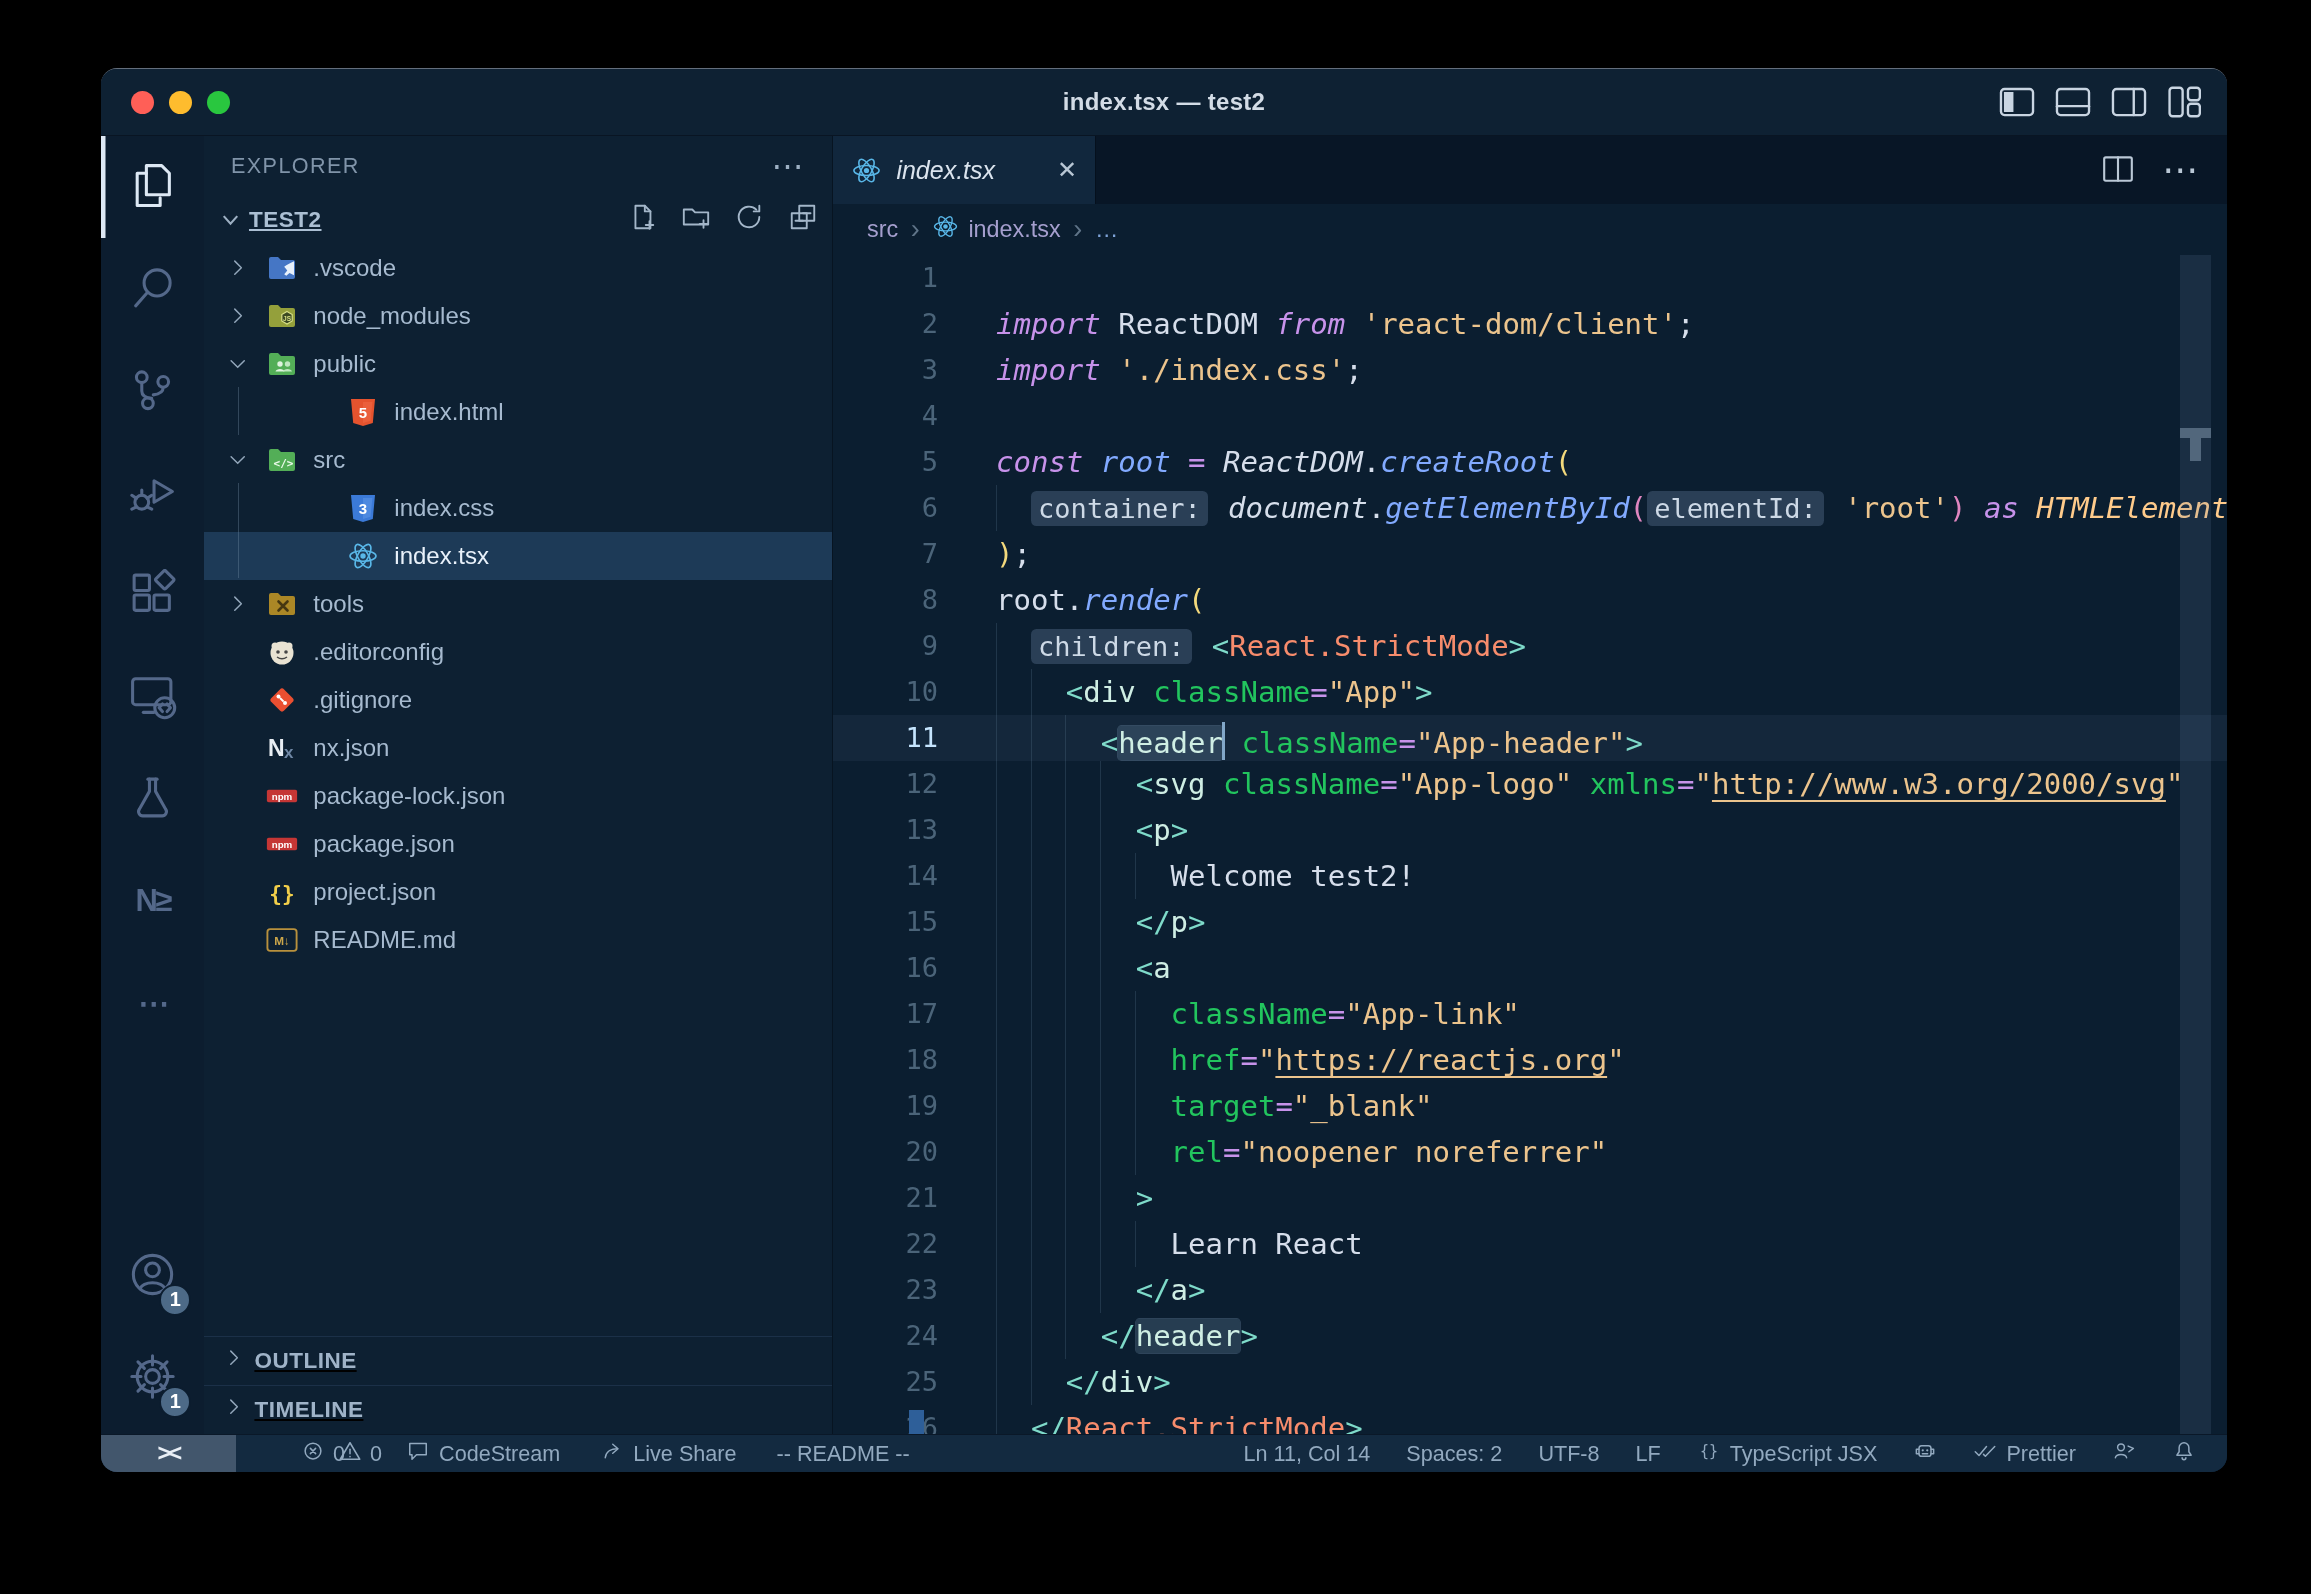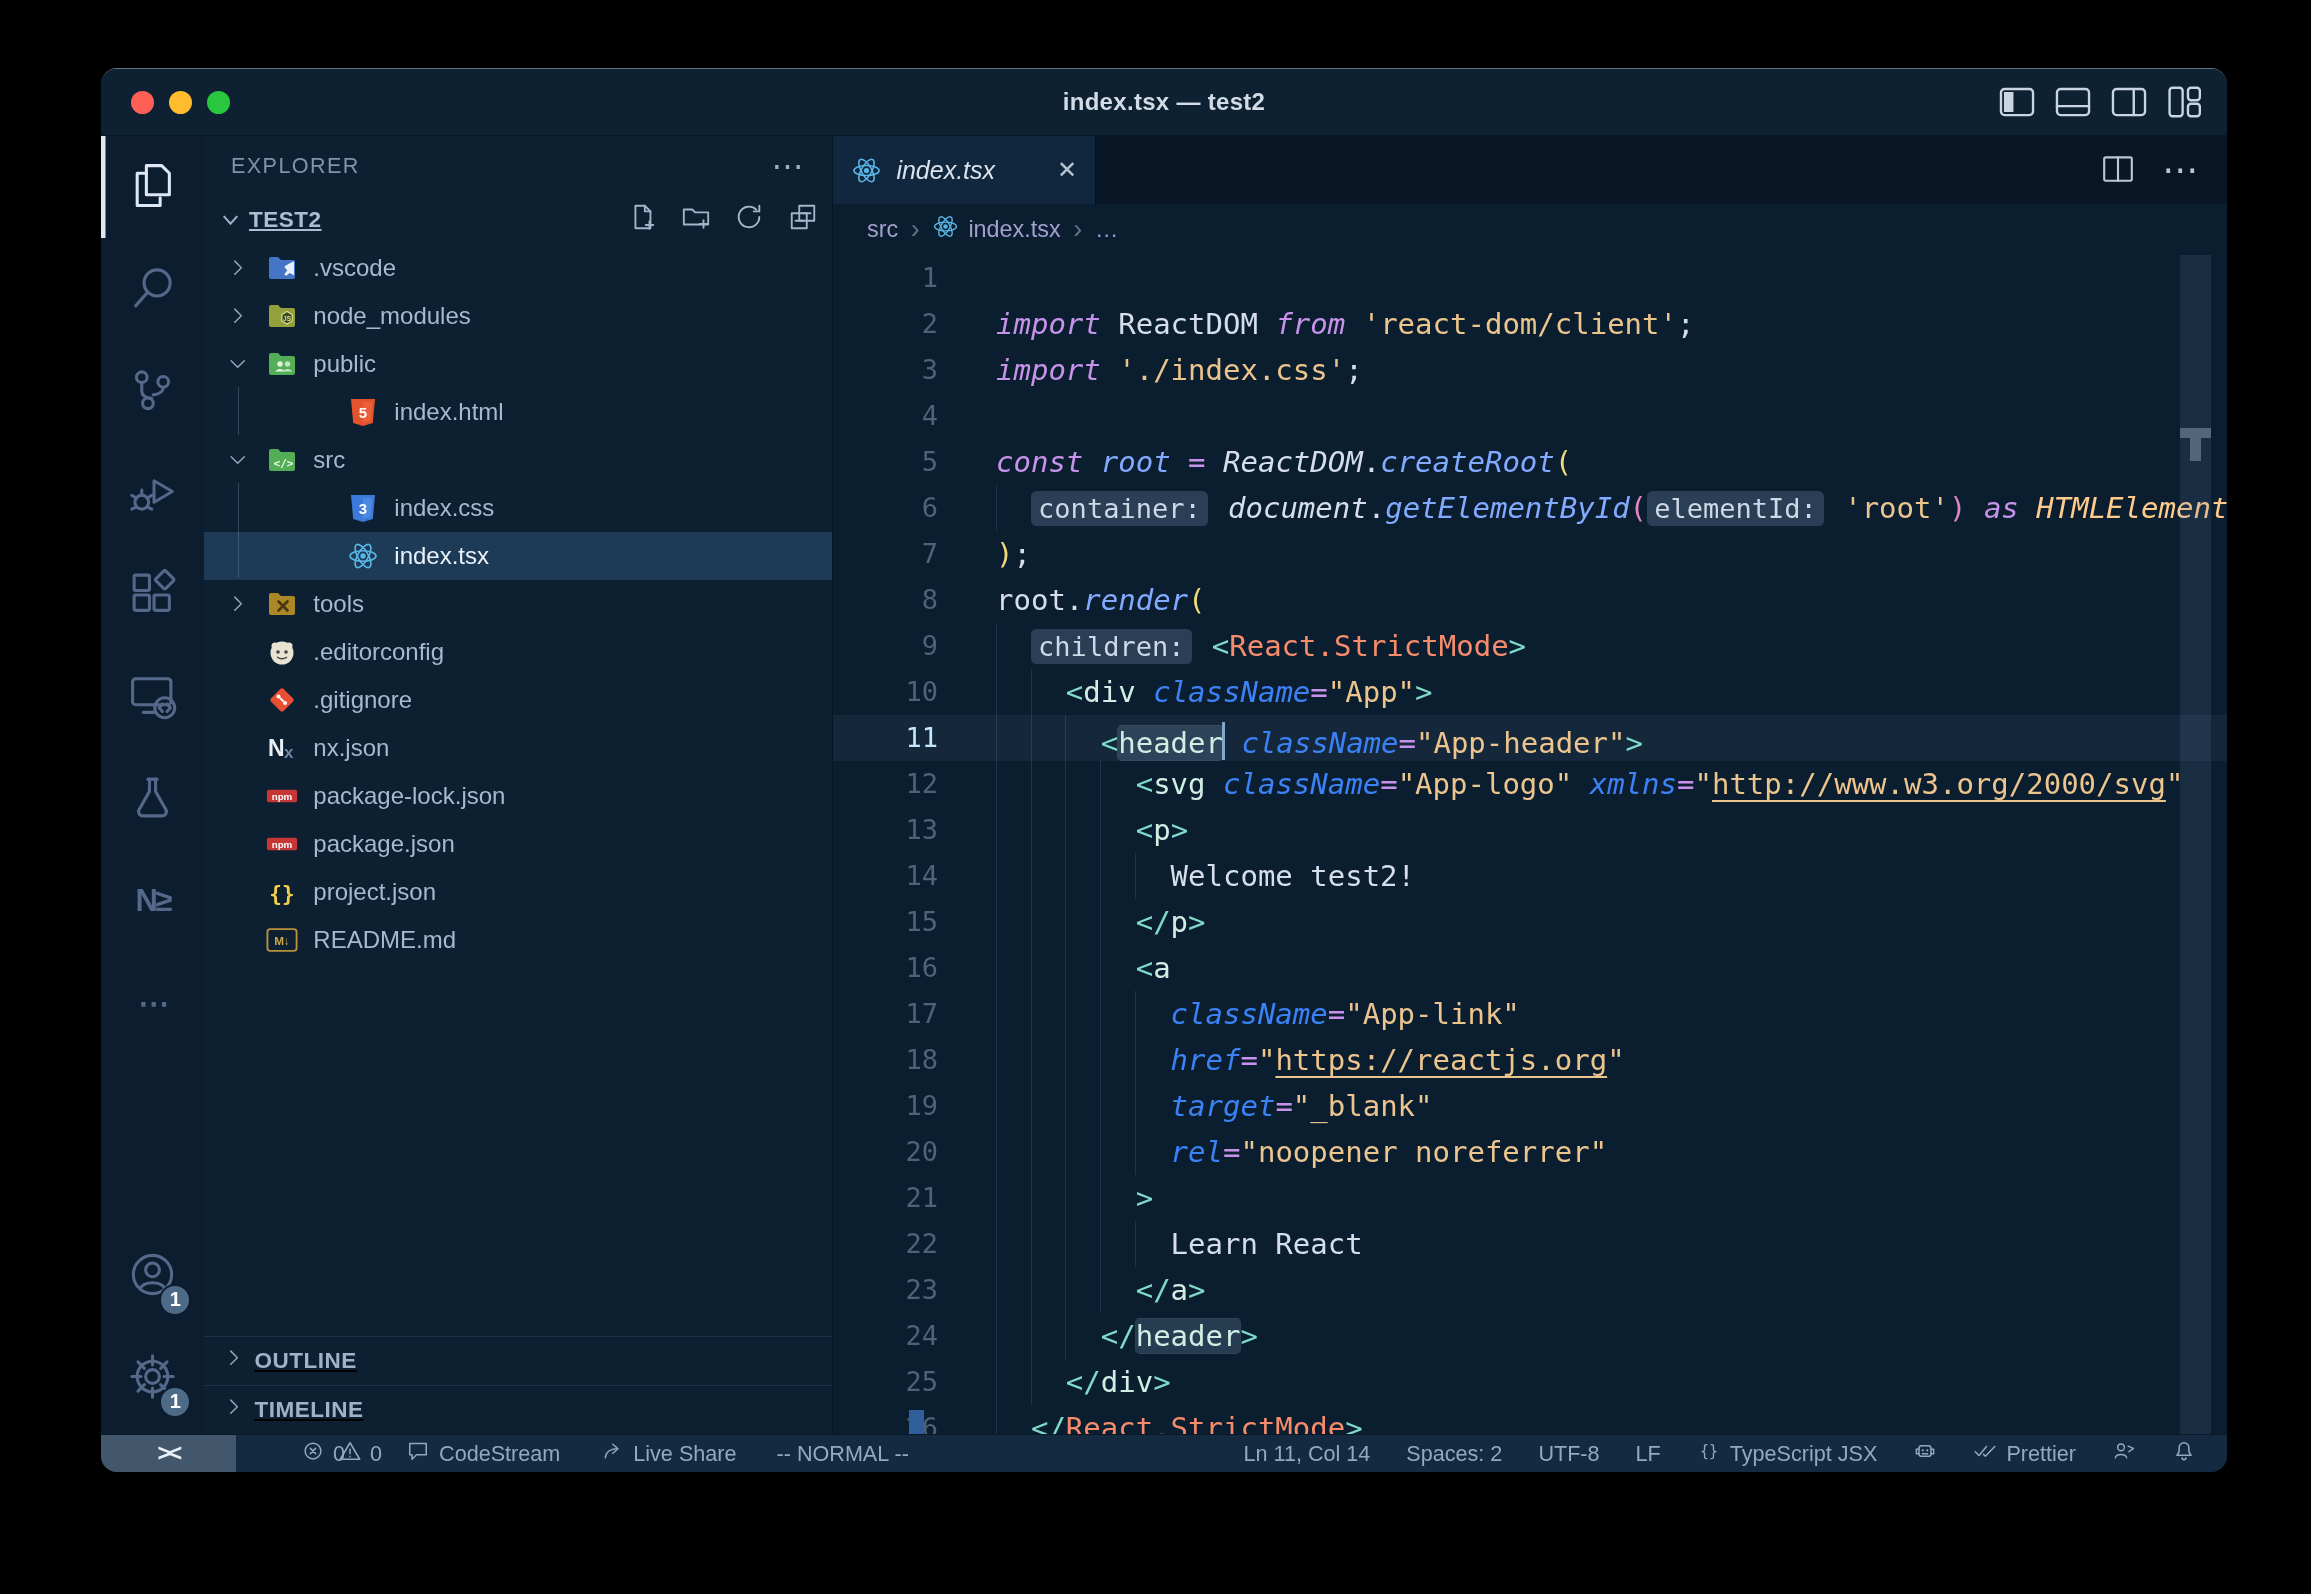--- a/index.html
+++ b/index.html
@@ -78,21 +78,21 @@
   .tk-v{color:#d6deeb}
   .tk-vi{color:#d6deeb;font-style:italic}
   .tk-s{color:#ecc48d}
   .tk-su{color:#ecc48d;text-decoration:underline;text-underline-offset:6.3px;}
   .tk-m{color:#82aaff;font-style:italic}
   .tk-b{color:#82aaff;font-style:italic}
   .tk-mg{color:#c792ea}
   .tk-t{color:#7fdbca}
   .tk-tag{color:#cfeee4}
   .tk-cmp{color:#f78c6c}
-  .tk-attr{color:#3b82f6;font-style:italic}
+  .tk-attr{color:#22c55e;}
   .tk-p1{color:#f3d97c}
   .tk-p2{color:#e086c0}
   .tk-ty{color:#ffcb8b;font-style:italic}
   .tk-inlay{background:#2a3f56;color:#cdd9e6;border-radius:5.4px;padding:1.8px 7.2px;margin-right:2.7px;font-size:27px;}
   .tk-hl{background:rgba(95,126,151,.32);border-radius:3.6px;box-shadow:0 0 0 0.9px rgba(130,160,190,.3);color:#cfeee4;}
   .tk-caret{display:inline-block;width:2.7px;height:38px;background:#82a7c8;position:relative;top:7.2px;margin:0 -0.9px;}
   .vscroll{position:absolute;top:0;right:16px;bottom:0;width:31px;background:rgba(100,132,166,.17);}
   .vs-mark1{position:absolute;top:173px;left:0;width:31px;height:10px;background:rgba(150,173,196,.45);}
   .vs-mark2{position:absolute;top:183px;left:10px;width:10.8px;height:23.4px;background:rgba(150,173,196,.45);}
   
@@ -556,21 +556,21 @@
             <span>CodeStream</span>
           </div>
           <div class="sb-item">
             <span><svg viewBox="0 0 32 32" fill="none" stroke="currentColor" stroke-width="2" stroke-linecap="round" stroke-linejoin="round">
                 <path d="M7 25c1-9 9-12 16-12"></path>
                 <path d="M17 7l7 6-7 6"></path>
               </svg></span>
             <span>Live Share</span>
           </div>
           <div class="sb-item">
-            <span>-- NORMAL --</span>
+            <span>-- README --</span>
           </div>
         </div>
       </div>
     <div id="sb-right" class="sb-right">
         <div class="sb-item">
           <span>Ln 11, Col 14</span>
         </div>
         <div class="sb-item">
           <span>Spaces: 2</span>
         </div>

